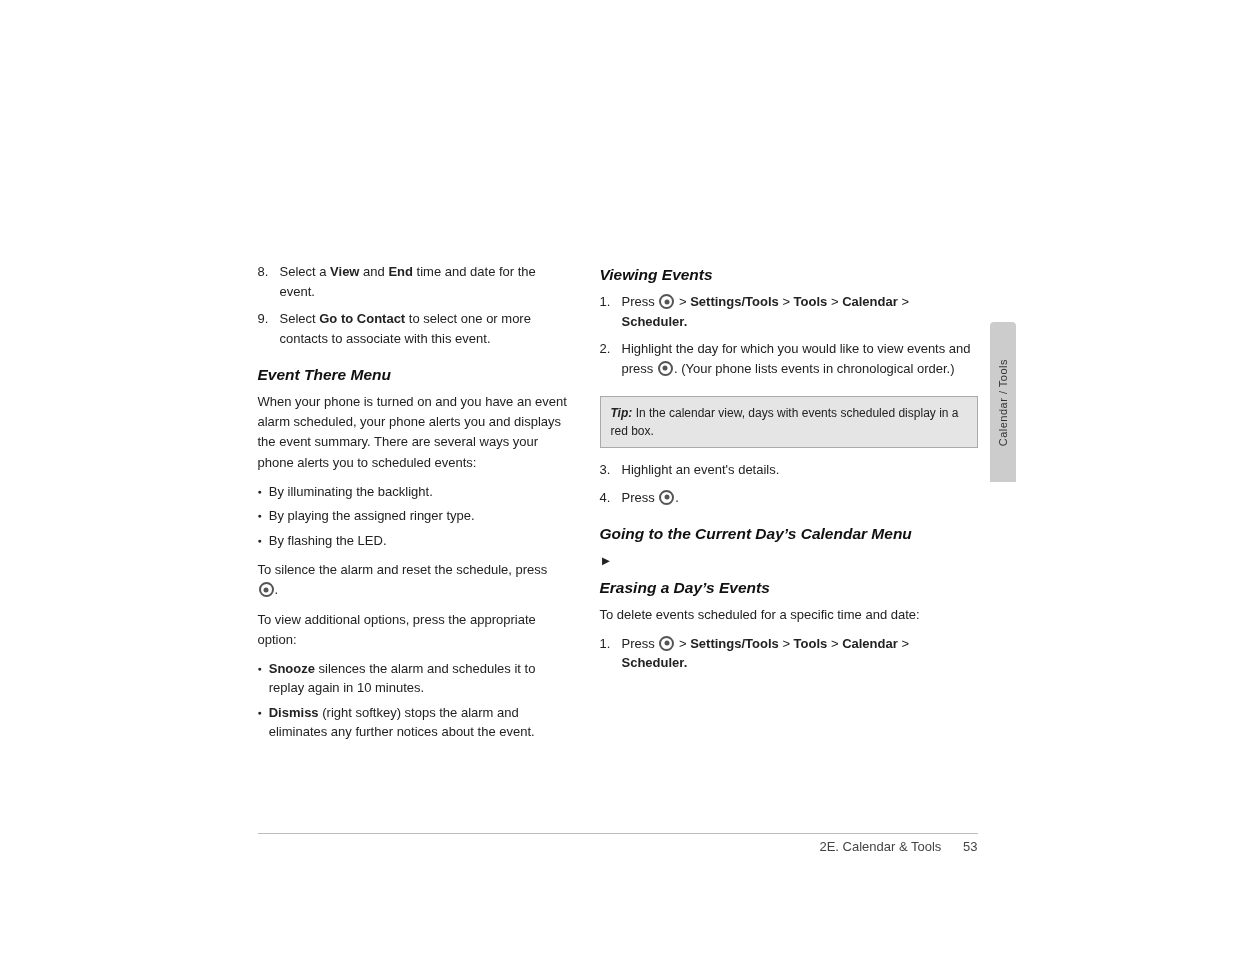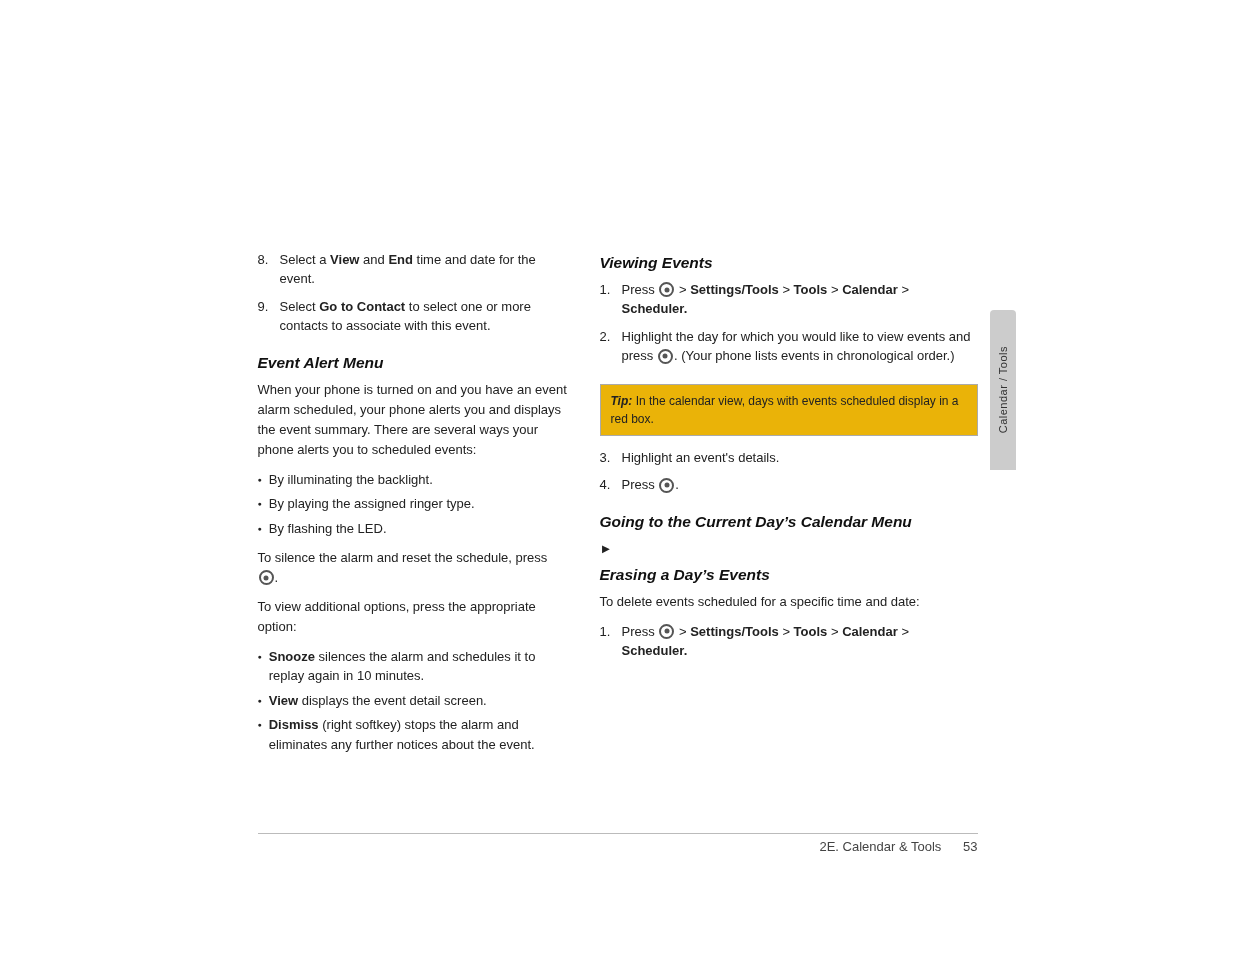--- a/index.html
+++ b/index.html
@@ -111,21 +111,21 @@
     .para {
       font-size: 13px;
       line-height: 1.55;
       margin-bottom: 9px;
     }
     
     b { font-weight: bold; }
     
     .tip-box {
       border: 1px solid #aaa;
-      background: #eab308;
+      background: #e5e5e5;
       padding: 7px 10px;
       margin: 10px 0 12px 0;
       font-size: 12px;
       line-height: 1.5;
     }
     .tip-box .tip-label {
       font-style: italic;
       font-weight: bold;
     }
     
@@ -195,21 +195,21 @@
         <li>
           <span class="num">8.</span>
           <span class="text">Select a <b>View</b> and <b>End</b> time and date for the event.</span>
         </li>
         <li>
           <span class="num">9.</span>
           <span class="text">Select <b>Go to Contact</b> to select one or more contacts to associate with this event.</span>
         </li>
       </ol>
 
-      <div class="section-heading">Event Alert Menu</div>
+      <div class="section-heading">Event There Menu</div>
       <p class="para">When your phone is turned on and you have an event alarm scheduled, your phone alerts you and displays the event summary. There are several ways your phone alerts you to scheduled events:</p>
       <ul class="bullet-list">
         <li>
             <span>By illuminating the backlight.</span>
           </li>
         <li>
             <span>By playing the assigned ringer type.</span>
           </li>
         <li>
             <span>By flashing the LED.</span>
@@ -219,23 +219,20 @@
         To silence the alarm and reset the schedule, press <span class="nav-icon"></span>.
       </p>
       <p class="para">
         To view additional options, press the appropriate option:
       </p>
       <ul class="bullet-list">
         <li>
           <span><b>Snooze</b> silences the alarm and schedules it to replay again in 10 minutes.</span>
         </li>
         <li>
-          <span><b>View</b> displays the event detail screen.</span>
-        </li>
-        <li>
           <span><b>Dismiss</b> (right softkey) stops the alarm and eliminates any further notices about the event.</span>
         </li>
       </ul>
     </div>
 
     <div class="right-col">
 
       <div class="section-heading">Viewing Events</div>
       <ol class="numbered-list">
         <li>

